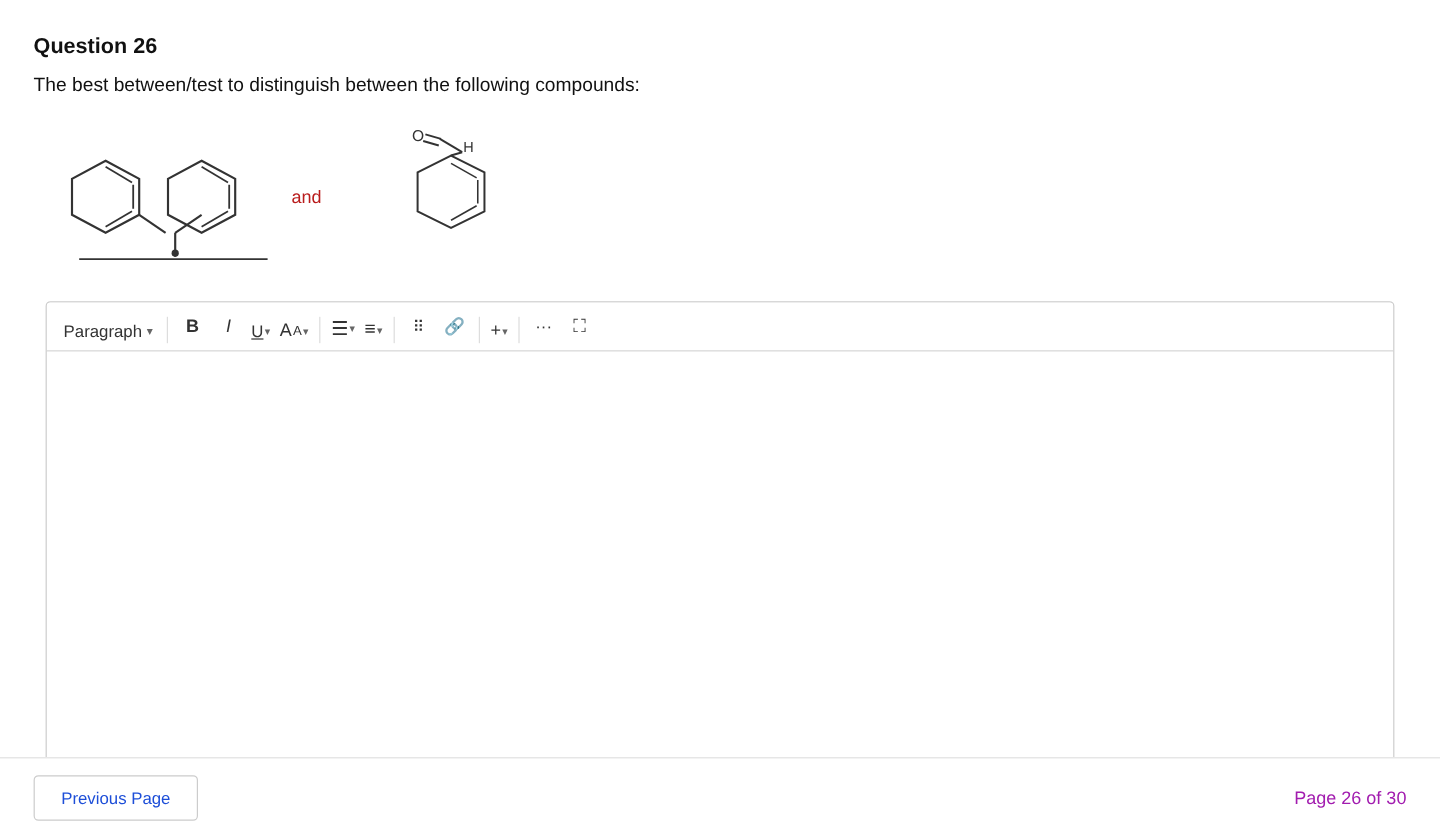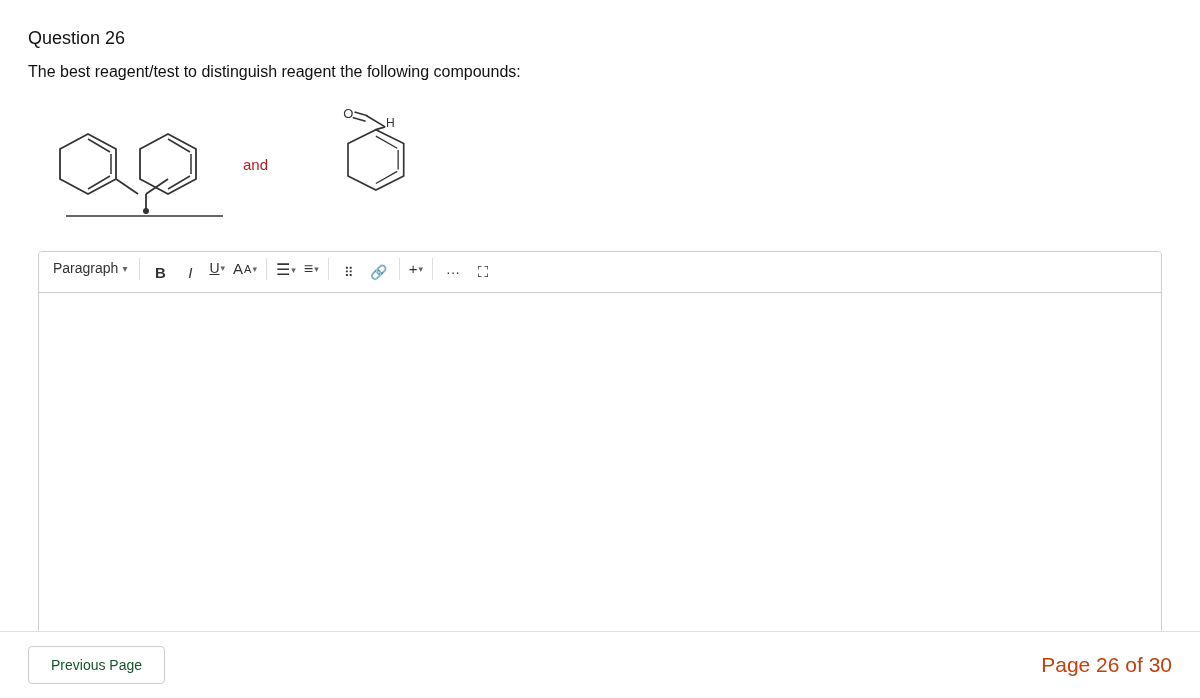--- a/index.html
+++ b/index.html
@@ -9,21 +9,21 @@
       color: #111;
       width: 1200px;
       min-height: 698px;
       position: relative;
     }
     .page-container {
       padding: 28px 28px 80px 28px;
     }
     .question-title {
       font-size: 18px;
-      font-weight: 400;
+      font-weight: 700;
       margin-bottom: 14px;
     }
     .question-body {
       font-size: 16px;
       margin-bottom: 18px;
       color: #111;
     }
     .compounds-row {
       display: flex;
       align-items: center;
@@ -43,21 +43,21 @@
     }
     
     .editor-wrapper {
       border: 1px solid #ccc;
       border-radius: 4px;
       margin: 0 10px;
       overflow: hidden;
     }
     .editor-toolbar {
       display: flex;
-      align-items: flex-start;
+      align-items: flex-end;
       padding: 6px 8px;
       border-bottom: 1px solid #ccc;
       gap: 2px;
       background: #fff;
       flex-wrap: wrap;
     }
     .toolbar-separator {
       width: 1px;
       height: 22px;
       background: #ddd;
@@ -138,36 +138,36 @@
       border-top: 1px solid #e0e0e0;
       background: #fff;
     }
     .nav-btn {
       padding: 10px 22px;
       border: 1px solid #ccc;
       background: #fff;
       border-radius: 4px;
       font-size: 14px;
       cursor: pointer;
-      color: #14532d;
+      color: #1d4ed8;
       margin-right: 12px;
     }
     .page-indicator {
       margin-left: auto;
-      font-size: 21px;
-      color: #c2410c;
+      font-size: 15px;
+      color: #a21caf;
     }
   </style>
 </head>
 <body>
 
 <div class="page-container">
 
   <div class="question-title">Question 26</div>
-  <div class="question-body">The best reagent/test to distinguish reagent the following compounds:</div>
+  <div class="question-body">The best between/test to distinguish between the following compounds:</div>
 
   <div class="compounds-row">
 
     <svg class="compound-img" viewBox="0 0 185 130" xmlns="http://www.w3.org/2000/svg">
 
       <g transform="translate(20,35)">
         <polygon points="30,0 58,15 58,45 30,60 2,45 2,15" fill="none" stroke="#333" stroke-width="1.8"></polygon>
 
         <line x1="30" y1="5" x2="52" y2="18" stroke="#333" stroke-width="1.5"></line>
         <line x1="53" y1="20" x2="53" y2="40" stroke="#333" stroke-width="1.5"></line>

